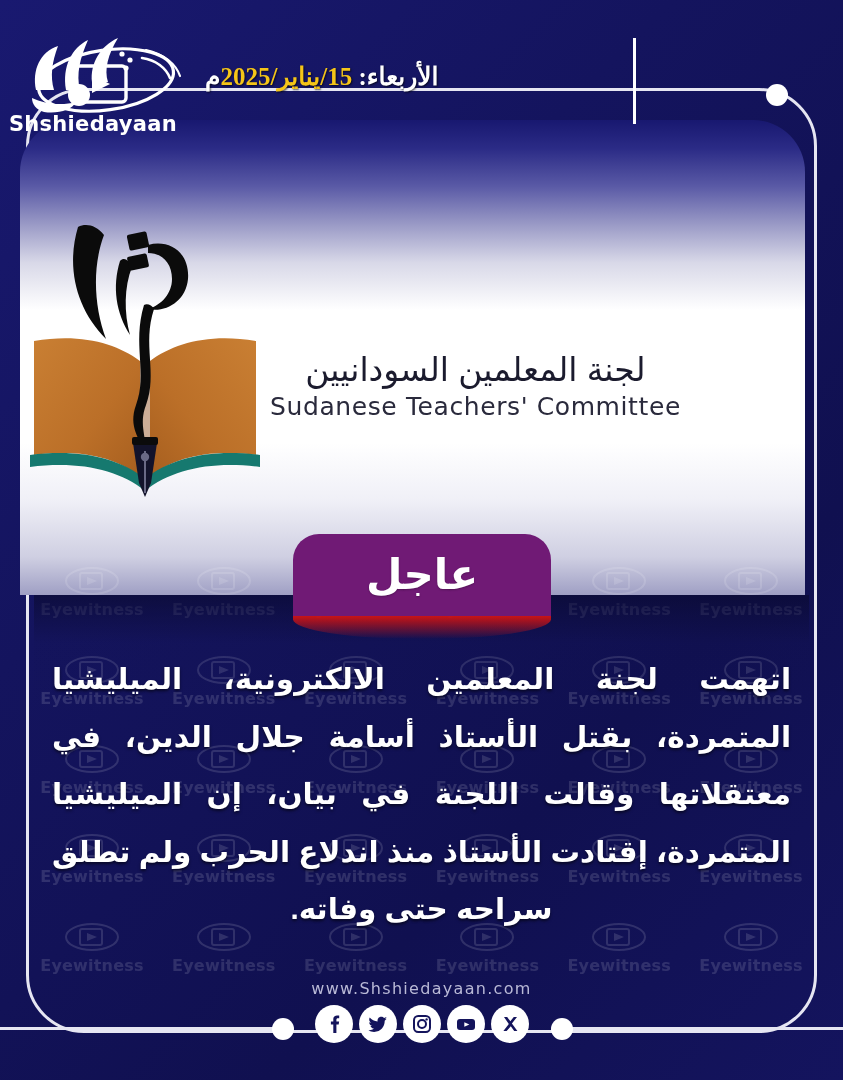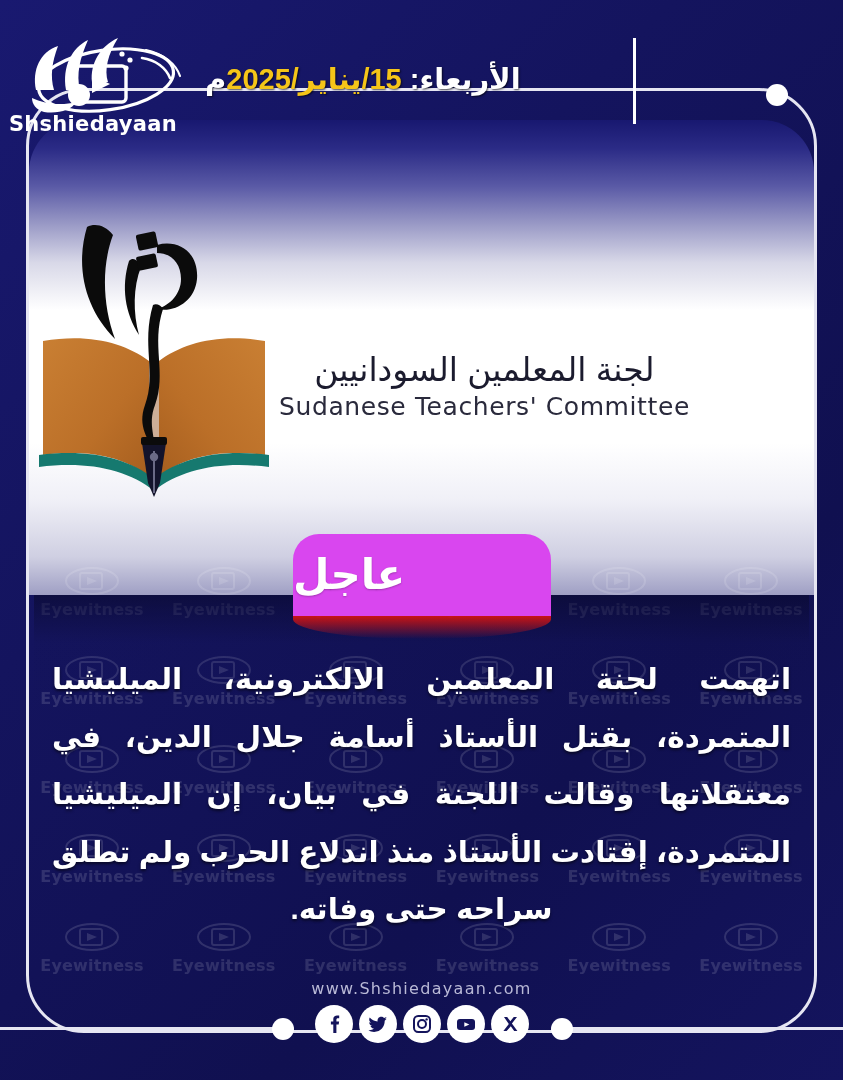--- a/index.html
+++ b/index.html
@@ -106,24 +106,25 @@
     white-space: nowrap;
     font-family: "DejaVu Sans", sans-serif;
     letter-spacing: .1px;
   }
 
   
   .date-block {
     margin-right: 12px;
     margin-top: 62px;
     white-space: nowrap;
-    font-size: 29px;
+    font-size: 25px;
     font-weight: bold;
     text-shadow: 1px 1px 2px rgba(0,0,0,.65);
     direction: rtl;
+    font-family: Liberation Serif, serif;
   }
   .date-day  { color: #ffffff; }
   .date-num  { color: #f5c518; }
   .date-suffix { color: #ffffff; }
 
   
   .frame {
     position: absolute;
     left: 26px;
     top: 88px;
@@ -153,21 +154,21 @@
     background: #e6e6f2;
     top: 1027px;
     z-index: 31;
   }
   .bottom-rule.left  { left: 0px;   width: 276px; }
   .bottom-rule.right { left: 568px; width: 275px; }
 
   
   .card {
     position: absolute;
-    left: 29px;
+    left: 20px;
     top: 120px;
     width: 785px;
     height: 475px;
     border-radius: 52px 52px 0 0;
     overflow: hidden;
     z-index: 10;
     background: linear-gradient(to bottom,
         #181870 0%,
         #2b2b86 6%,
         #5a5aa6 14%,
@@ -225,25 +226,25 @@
     top: 534px;
     width: 258px;
     height: 105px;
     z-index: 20;
   }
   .urgent {
     position: absolute;
     top: 0; left: 0;
     width: 258px;
     height: 82px;
-    background: #d946ef;
+    background: #701a75;
     border-radius: 26px 26px 0 0;
     display: flex;
     align-items: center;
-    justify-content: flex-end;
+    justify-content: center;
   }
   .urgent-label {
     color: #ffffff;
     font-size: 42px;
     font-weight: bold;
     letter-spacing: 3px;
     line-height: 1;
     text-shadow: 0 1px 2px rgba(0,0,0,.25);
   }
   .urgent-reflect {

